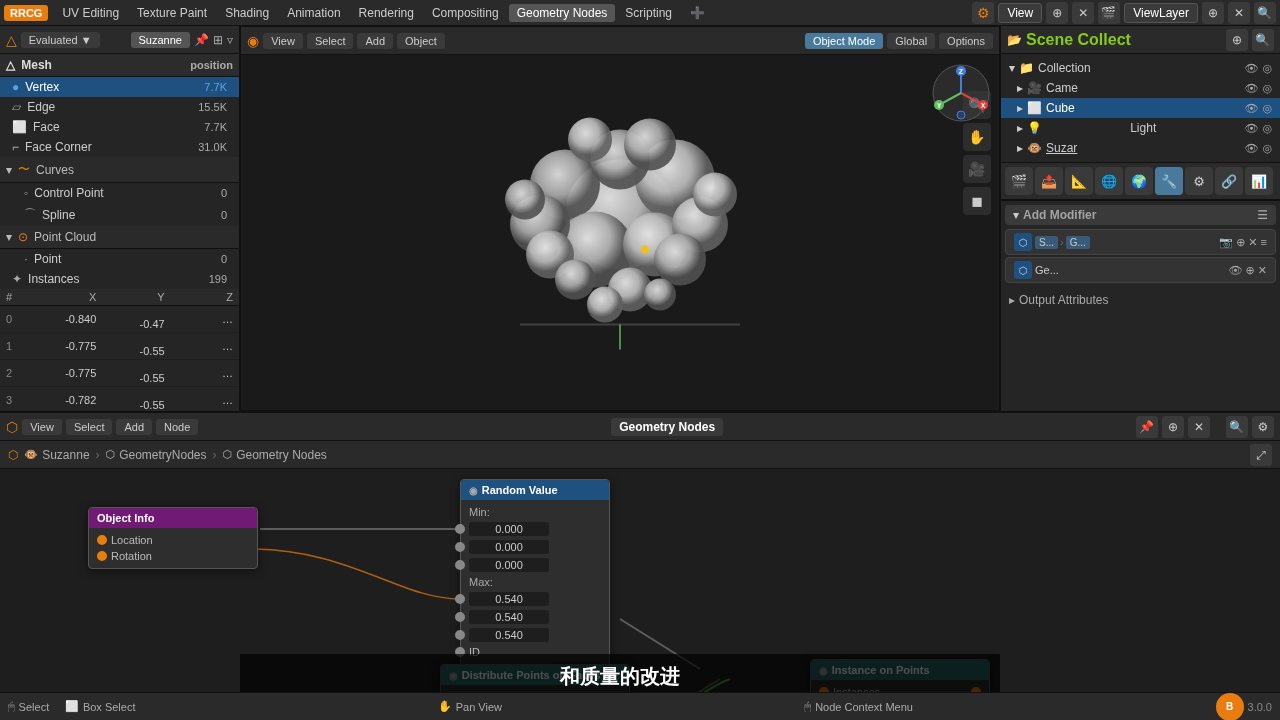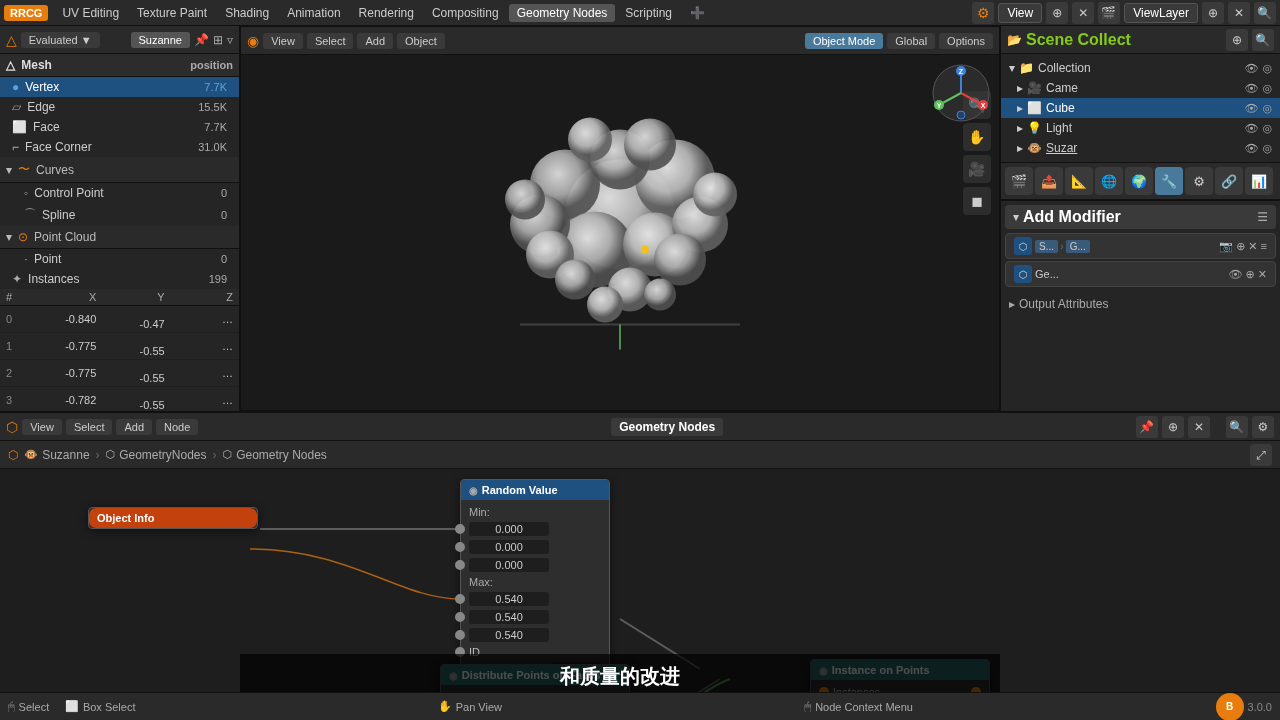--- a/index.html
+++ b/index.html
@@ -384,21 +384,21 @@
       border-radius: 4px 4px 0 0;
       font-weight: bold;
       color: #fff;
       font-size: 11px;
       display: flex;
       align-items: center;
       gap: 4px;
     }
     .node-card-header.teal { background: #2a6a6a; }
     .node-card-header.blue { background: #1e5080; }
-    .node-card-header.pink { background: #c2410c; border-radius: 7px; }
+    .node-card-header.pink { background: #701a75; }
     .node-card-body { padding: 4px 0; }
     .node-row {
       display: flex;
       align-items: center;
       padding: 2px 8px;
       gap: 4px;
     }
     .node-row-label { flex: 1; color: #bbb; font-size: 11px; }
     .node-row-value {
       background: #1e1e1e;
@@ -555,21 +555,21 @@
     .modifier-header {
       display: flex;
       align-items: center;
       background: #3a3a3a;
       border-radius: 4px;
       padding: 3px 8px;
       gap: 4px;
       cursor: pointer;
       margin-bottom: 4px;
     }
-    .modifier-title { flex: 1; font-size: 16px; color: #ffffff; font-weight: bold; }
+    .modifier-title { flex: 1; font-size: 12px; color: #a3a3a3; font-weight: bold; }
     .modifier-item {
       display: flex;
       align-items: center;
       background: #333;
       border-radius: 4px;
       padding: 3px 8px;
       gap: 4px;
       cursor: pointer;
       margin-bottom: 2px;
       border: 1px solid #444;
@@ -906,21 +906,21 @@
     <div class="tree-item tree-indent" style="background:#1e5080;">
       <span>▸</span>
       <span style="color:#aaa;">⬜</span>
       <span style="flex:1;font-size:12px;color:white;">Cube</span>
       <span class="eye-icon">👁</span>
       <span style="color:#aaa;font-size:11px;">◎</span>
     </div>
     <div class="tree-item tree-indent">
       <span>▸</span>
       <span style="color:#f0c020;">💡</span>
-      <span style="flex:1;font-size:12px;">Light</span>
+      <span style="flex:1;font-size:12px;text-align:center;">Light</span>
       <span class="eye-icon">👁</span>
       <span style="color:#aaa;font-size:11px;">◎</span>
     </div>
     <div class="tree-item tree-indent">
       <span>▸</span>
       <span style="color:#e87d0d;">🐵</span>
       <span style="flex:1;font-size:12px;text-decoration:underline;">Suzar</span>
       <span class="eye-icon">👁</span>
       <span style="color:#aaa;font-size:11px;">◎</span>
     </div>
@@ -1031,20 +1031,30 @@
       <line x1="640" y1="260" x2="720" y2="210" stroke="#888" stroke-width="1.5" opacity="0.6"></line>
 
       <path d="M 640 250 C 680 250 700 220 730 210" stroke="#60c060" stroke-width="2" fill="none" opacity="0.8"></path>
       <path d="M 250 80 C 350 80 400 130 460 130" stroke="#e87d0d" stroke-width="1.5" fill="none" opacity="0.7"></path>
     </svg>
 
     <div class="node-card object-info-node">
       <div class="node-card-header pink">
         <span>Object Info</span>
       </div>
+      <div class="node-card-body">
+        <div class="node-row">
+          <span class="node-socket socket-orange"></span>
+          <span class="node-row-label">Location</span>
+        </div>
+        <div class="node-row">
+          <span class="node-socket socket-orange"></span>
+          <span class="node-row-label">Rotation</span>
+        </div>
+      </div>
     </div>
 
     <div class="node-card float-node">
       <div class="node-card-header blue">
         <span style="color:#aaa;font-size:10px;">◉</span>
         <span>Random Value</span>
       </div>
       <div class="node-card-body">
         <div style="padding:2px 8px;font-size:11px;color:#aaa;">Min:</div>
         <div class="node-row">

